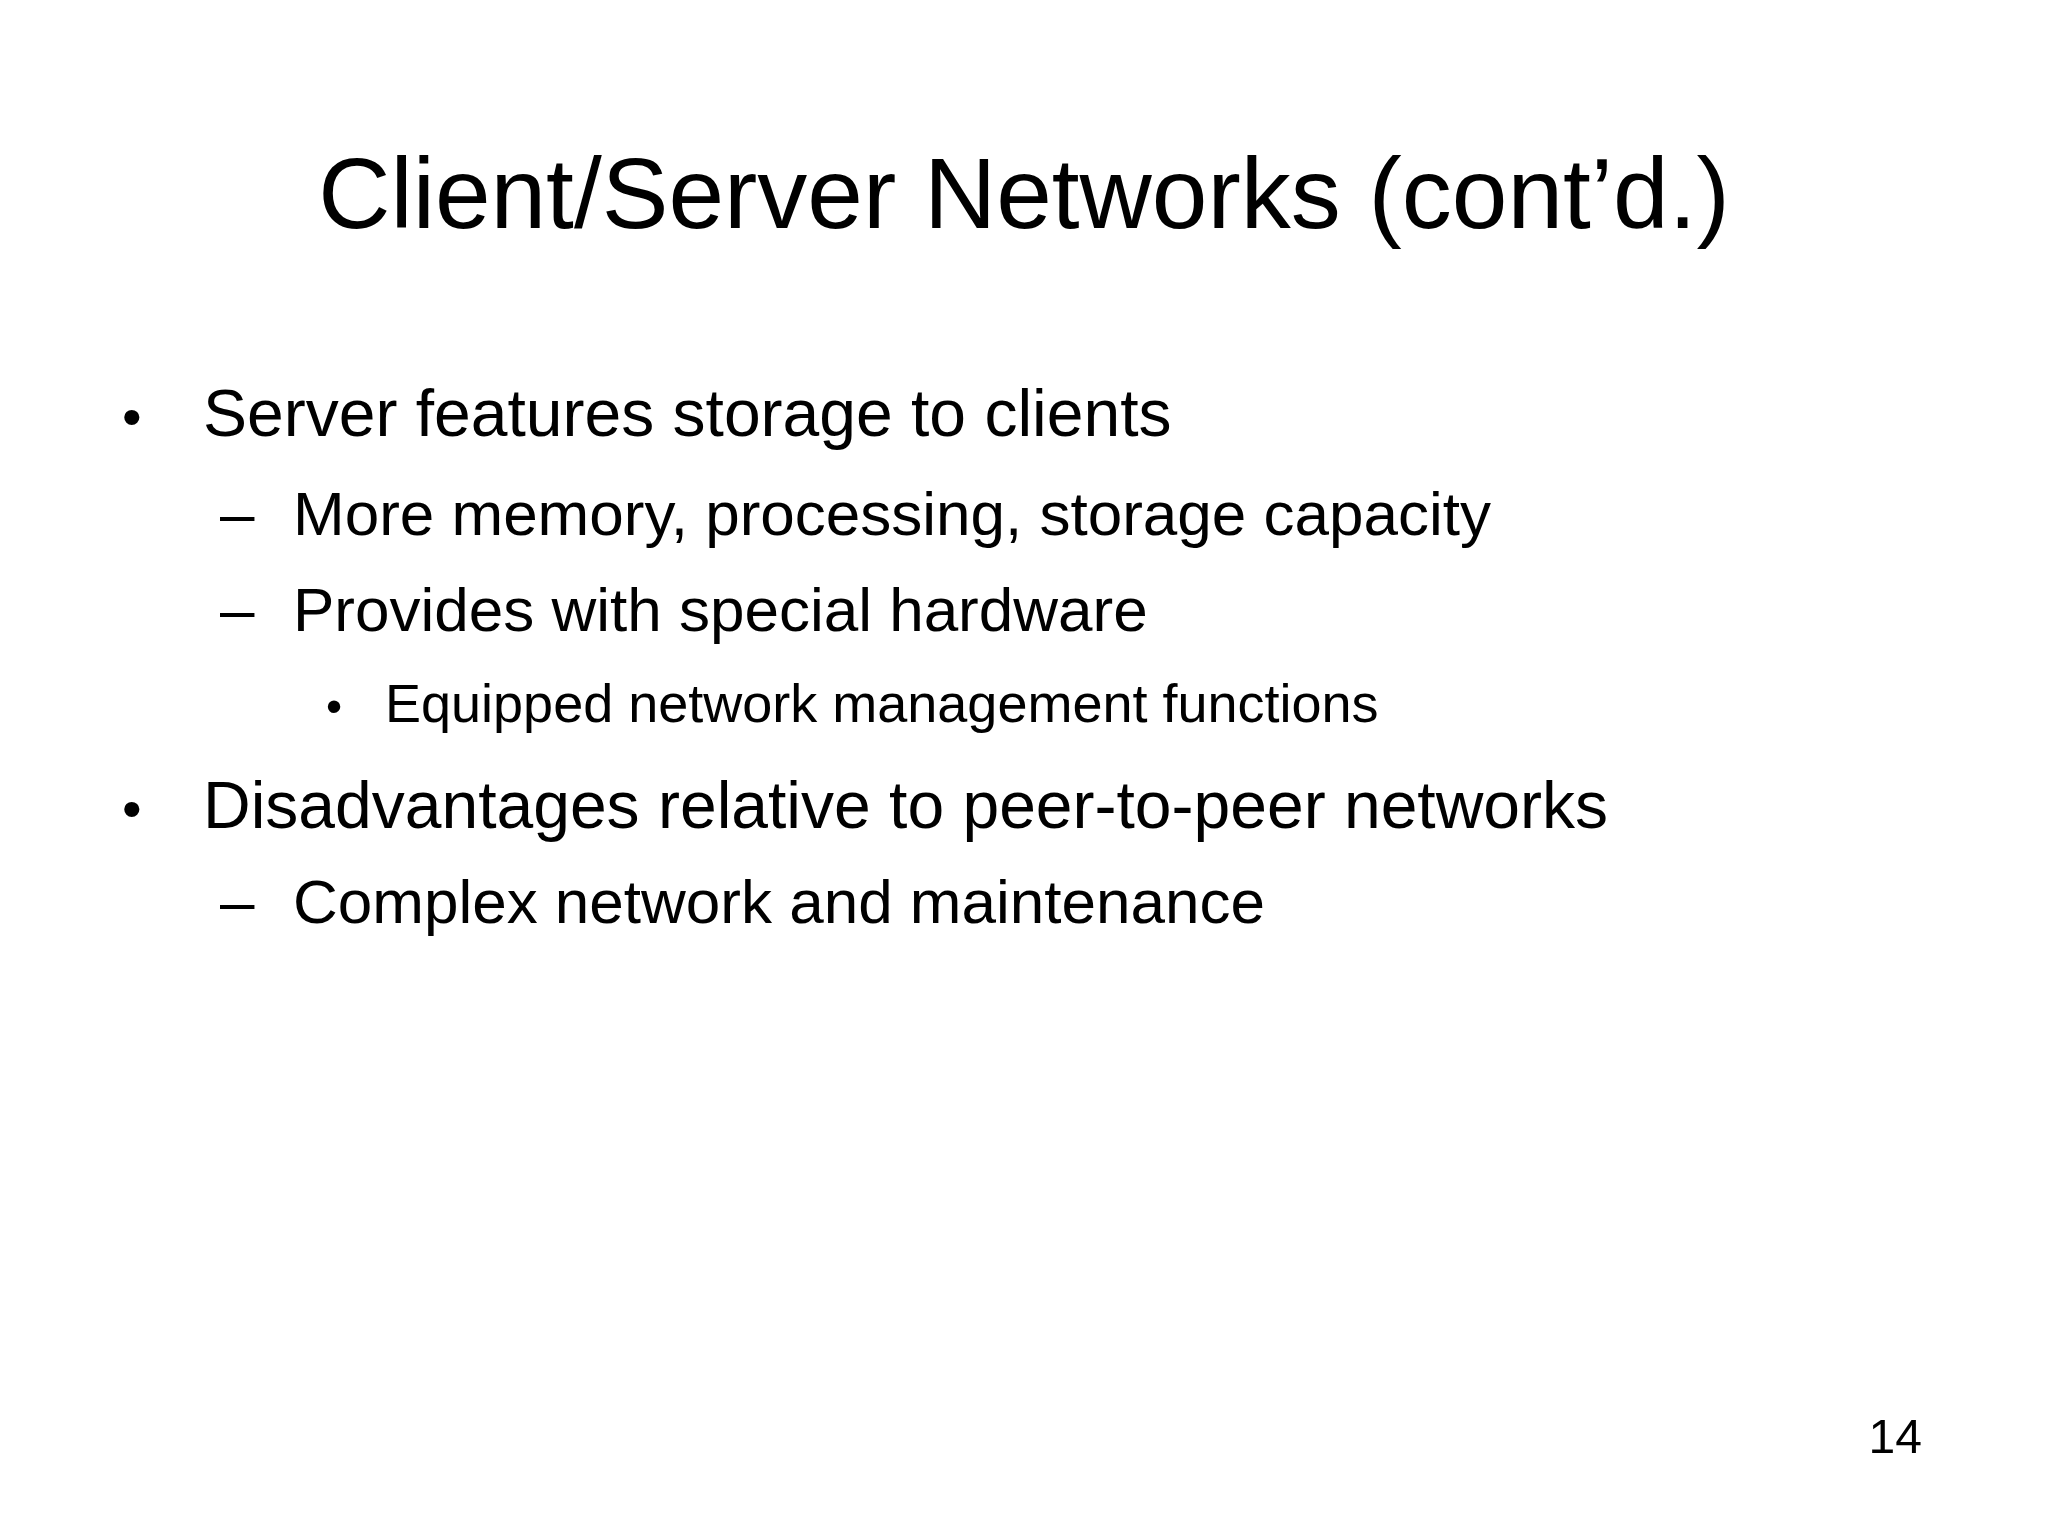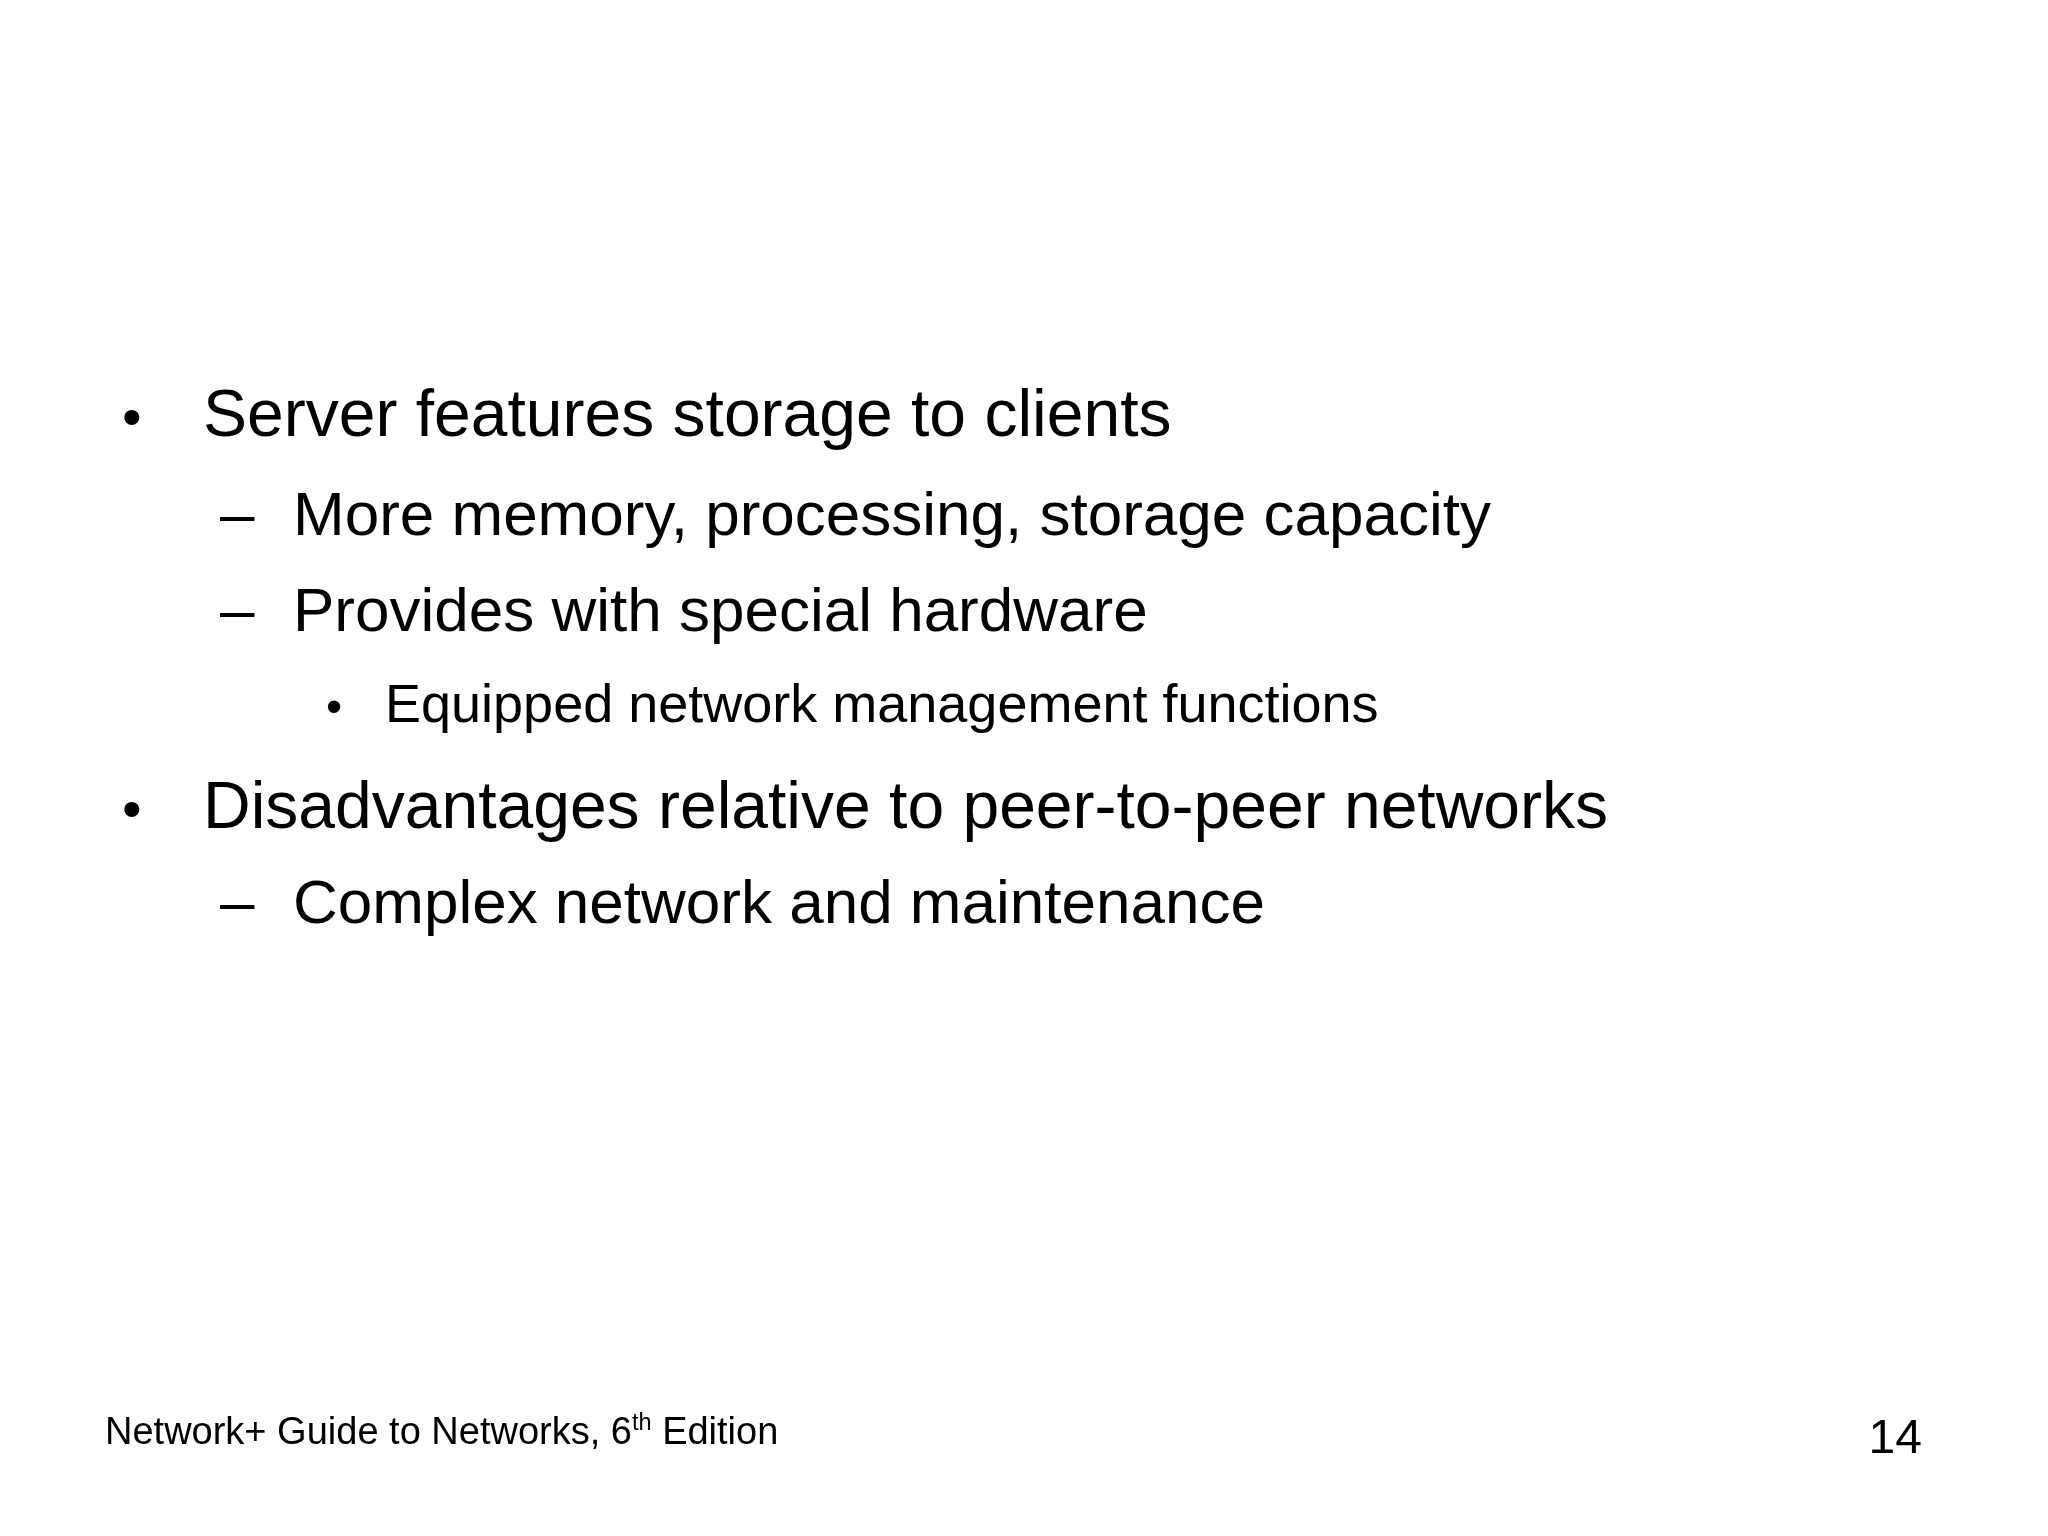--- a/index.html
+++ b/index.html
@@ -70,20 +70,21 @@
     top: 1411px;
     font-size: 48px;
     line-height: 1.1;
   }
 </style>
 </head>
 <body>
 
 <div class="slide">
 
+  <div class="slide-title">Client/Server Networks (cont’d.)</div>
 
   <div class="line lvl1 pos-1">
     <span class="marker">•</span><span>Server features storage to clients</span>
   </div>
 
   <div class="line lvl2 pos-2">
     <span class="marker">–</span><span>More memory, processing, storage capacity</span>
   </div>
 
   <div class="line lvl2 pos-3">
@@ -95,17 +96,16 @@
   </div>
 
   <div class="line lvl1 pos-5">
     <span class="marker">•</span><span>Disadvantages relative to peer-to-peer networks</span>
   </div>
 
   <div class="line lvl2 pos-6">
     <span class="marker">–</span><span>Complex network and maintenance</span>
   </div>
 
-  <div class="footer-text"><span>Network+ Guide to Networks, 6</span><sup>th</sup><span> Edition</span></div>
 
   <div class="page-number">14</div>
 
 </div>
 
 </body></html>

